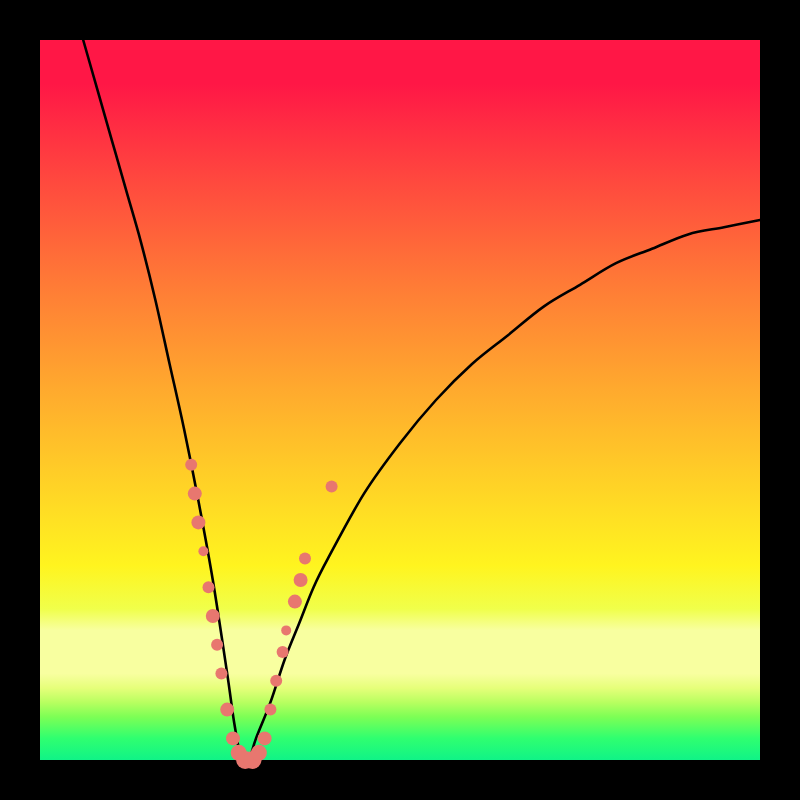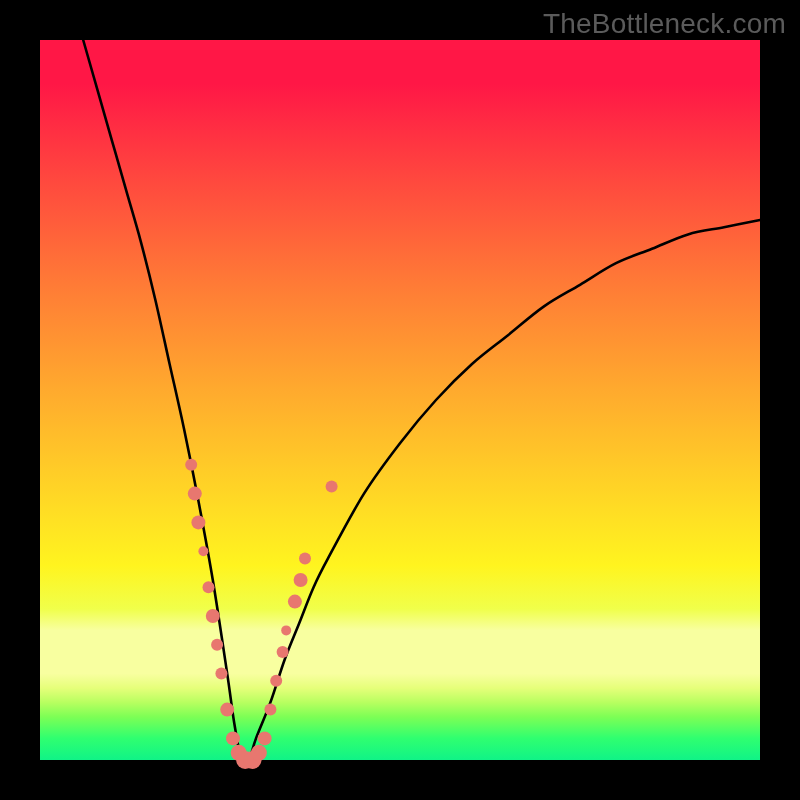--- a/index.html
+++ b/index.html
@@ -90,14 +90,13 @@
           <circle cx="236.2" cy="640.8" r="6" fill="#e8776f"></circle>
           <circle cx="242.6" cy="612.0" r="6" fill="#e8776f"></circle>
           <circle cx="246.2" cy="590.4" r="5" fill="#e8776f"></circle>
           <circle cx="254.9" cy="561.6" r="7" fill="#e8776f"></circle>
           <circle cx="260.6" cy="540.0" r="7" fill="#e8776f"></circle>
           <circle cx="265.0" cy="518.4" r="6" fill="#e8776f"></circle>
           <circle cx="291.6" cy="446.4" r="6" fill="#e8776f"></circle>
         </g>
     </svg>
   </div>
-  <div class="watermark">TheBottleneck.com</div>
 </div>
 
 </body></html>

